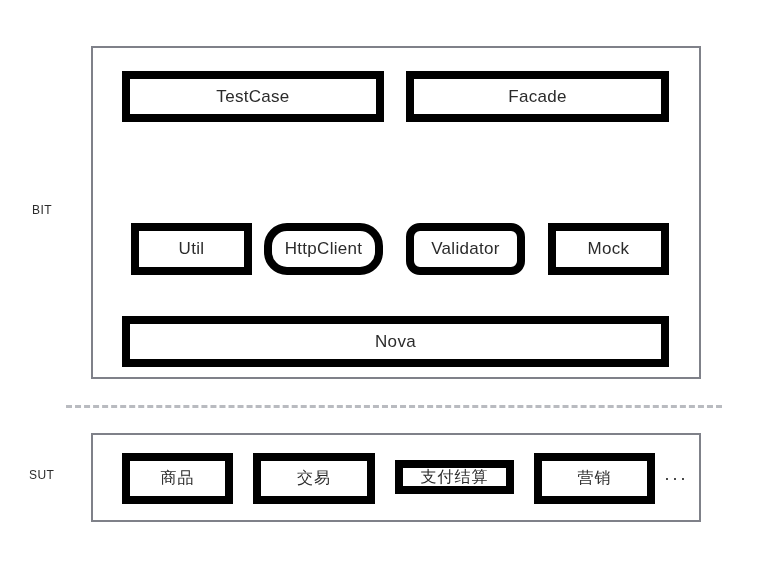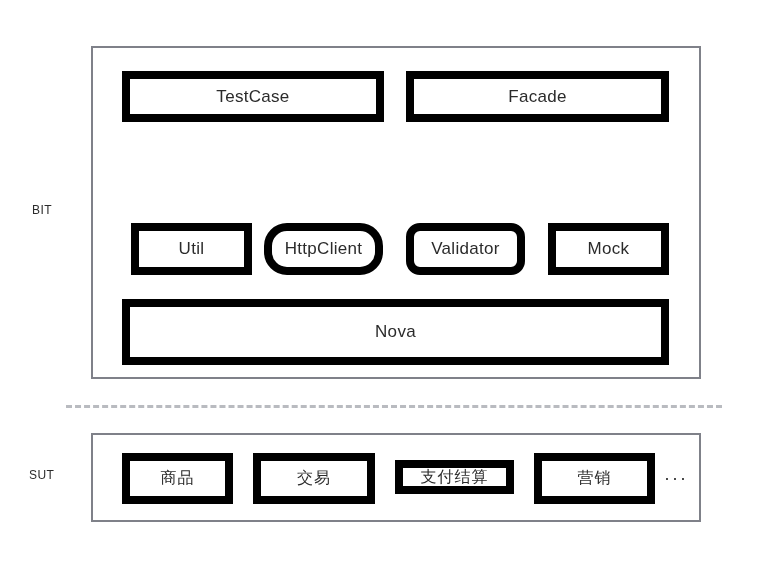--- a/index.html
+++ b/index.html
@@ -66,21 +66,21 @@
   .n-testcase { left: 122px; top: 71px;  width: 262px; height: 51px; }
   .n-facade   { left: 406px; top: 71px;  width: 263px; height: 51px; }
   
   .n-biz      { left: 122px; top: 148px; width: 547px; height: 51px; }
   
   .n-util     { left: 122px; top: 223px; width: 121px; height: 52px; margin-left: 9px; }
   .n-http     { left: 264px; top: 223px; width: 119px; height: 52px; border-radius: 23px; }
   .n-valid    { left: 406px; top: 223px; width: 119px; height: 52px; border-radius: 14px; }
   .n-mock     { left: 548px; top: 223px; width: 121px; height: 52px; }
   
-  .n-nova     { left: 122px; top: 299px; width: 547px; height: 66px; }
+  .n-nova     { left: 122px; top: 316px; width: 547px; height: 51px; }
 
   
   .s-goods    { left: 122px; top: 453px; width: 111px; height: 51px; }
   .s-trade    { left: 253px; top: 453px; width: 122px; height: 51px; }
   .s-pay      { left: 395px; top: 460px; width: 119px; height: 34px; }
   .s-market   { left: 534px; top: 453px; width: 121px; height: 51px; }
 
   
   .ellipsis {
     position: absolute;

